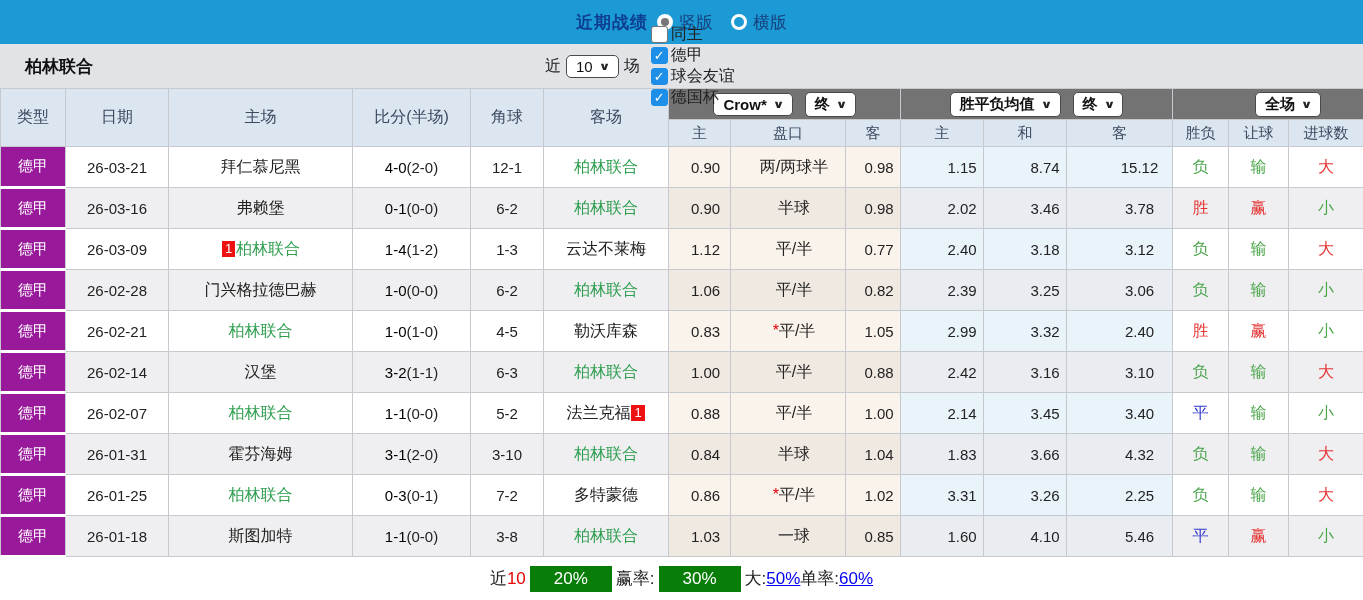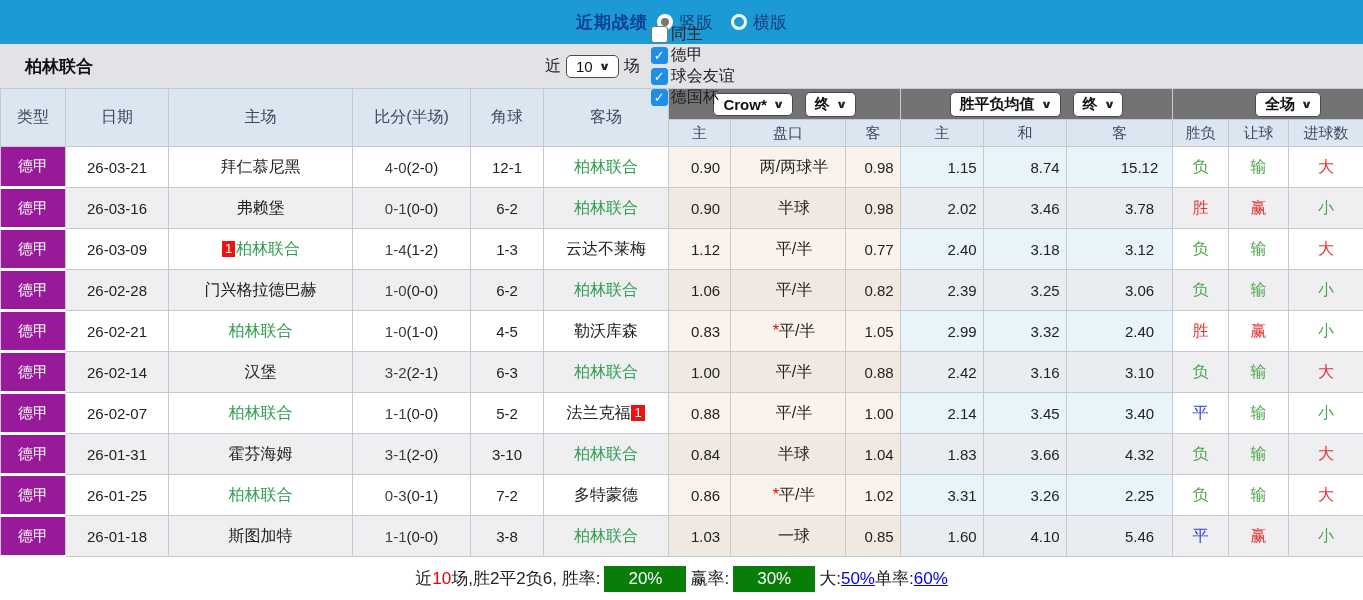--- a/index.html
+++ b/index.html
@@ -45,21 +45,21 @@
   tbody td { height:41px; font-size:15px; color:#222; background:#fff; }
   tbody tr:nth-child(even) td { background:#efeff1; }
   tbody td.crown { background:#faf3eb;padding-left:12px; }
   tbody tr:nth-child(even) td.crown { background:#f0e9e2; }
   tbody td.avg { background:#e9f3fa;padding-left:40px; }
   tbody tr:nth-child(even) td.avg { background:#e9edf1; }
   tbody td.type { background:#99199b; color:#fff; font-size:15px; border-bottom:3px solid #fff; }
   tbody tr:nth-child(even) td.type { background:#99199b; }
   tbody td.zh { font-size:16px; }
   .green { color:#2f9e50; }
-  .red { color:#404040;margin-top:32px; }
+  .red { color:#000000;margin-top:32px; }
   .res-red { color:#e53333; }
   .res-green { color:#4ca64c; }
   .res-blue { color:#3038d0; }
   .badge { display:inline-block; background:#ee1111; color:#fff; font-size:13px;
     line-height:16px; padding:0 3px; margin:0 1px; vertical-align:1px; }
   .star { color:#e60000; }
 
   
   .footer { height:41px; background:#fff; display:flex; align-items:center;
     justify-content:center; font-size:17px; color:#222; }
@@ -270,21 +270,21 @@
         <td class="avg">3.32</td>
         <td class="avg">2.40</td>
         <td class="zh"><span class="res-red">胜</span></td>
         <td class="zh"><span class="res-red">赢</span></td>
         <td class="zh"><span class="res-green">小</span></td>
       </tr>
       <tr>
         <td class="type">德甲</td>
         <td>26-02-14</td>
         <td class="zh"><span>汉堡</span></td>
-        <td><span class="red">3-2</span><span>(2-1)</span></td>
+        <td><span class="red">3-2</span><span>(1-1)</span></td>
         <td>6-3</td>
         <td class="zh"><span class="green">柏林联合</span></td>
         <td class="crown">1.00</td>
         <td class="crown zh"><span>平/半</span></td>
         <td class="crown">0.88</td>
         <td class="avg">2.42</td>
         <td class="avg">3.16</td>
         <td class="avg">3.10</td>
         <td class="zh"><span class="res-green">负</span></td>
         <td class="zh"><span class="res-green">输</span></td>
@@ -357,21 +357,20 @@
         <td class="zh"><span class="res-blue">平</span></td>
         <td class="zh"><span class="res-red">赢</span></td>
         <td class="zh"><span class="res-green">小</span></td>
       </tr>
     </tbody>
 </table>
 
 <div class="footer" id="footer">
     <span>近</span>
     <span class="red-num">10</span>
-    <span>场,胜2平2负6, 胜率:</span>
     <span class="chip">20%</span>
     <span>赢率:</span>
     <span class="chip">30%</span>
     <span>大:</span>
     <span class="blue-pct">50%</span>
     <span> 单率:</span>
     <span class="blue-pct">60%</span>
   </div>
 
 </body></html>

